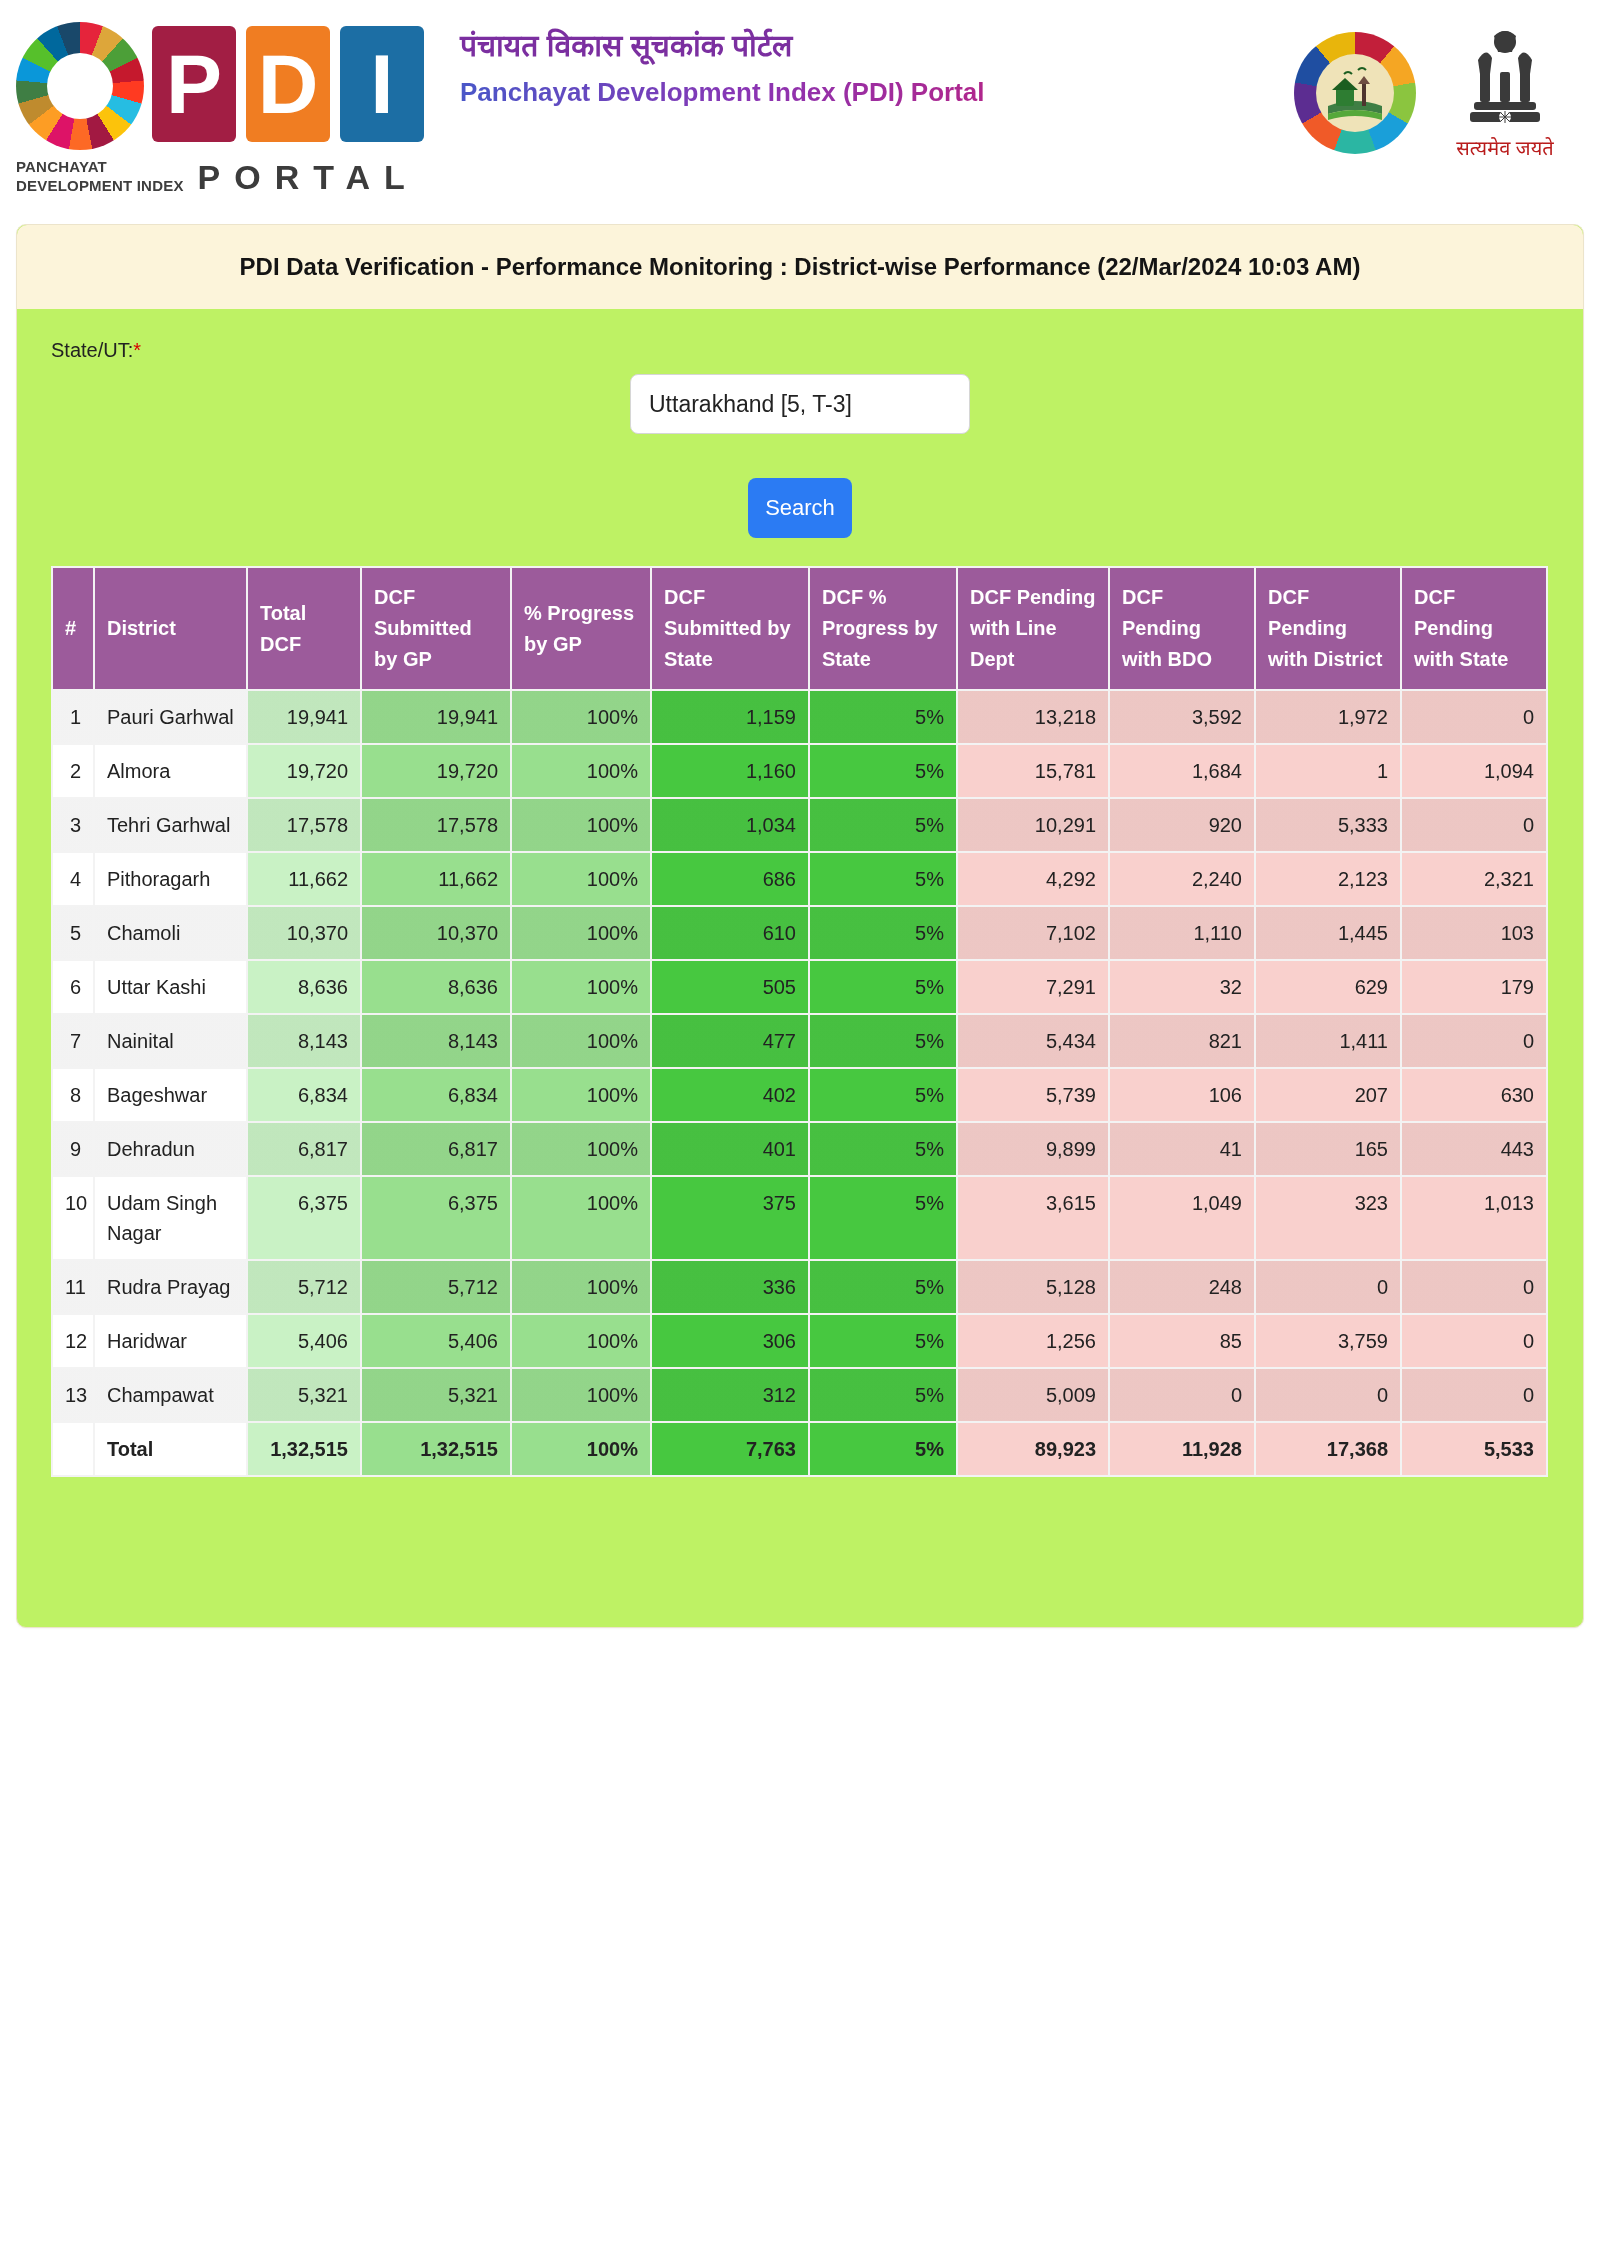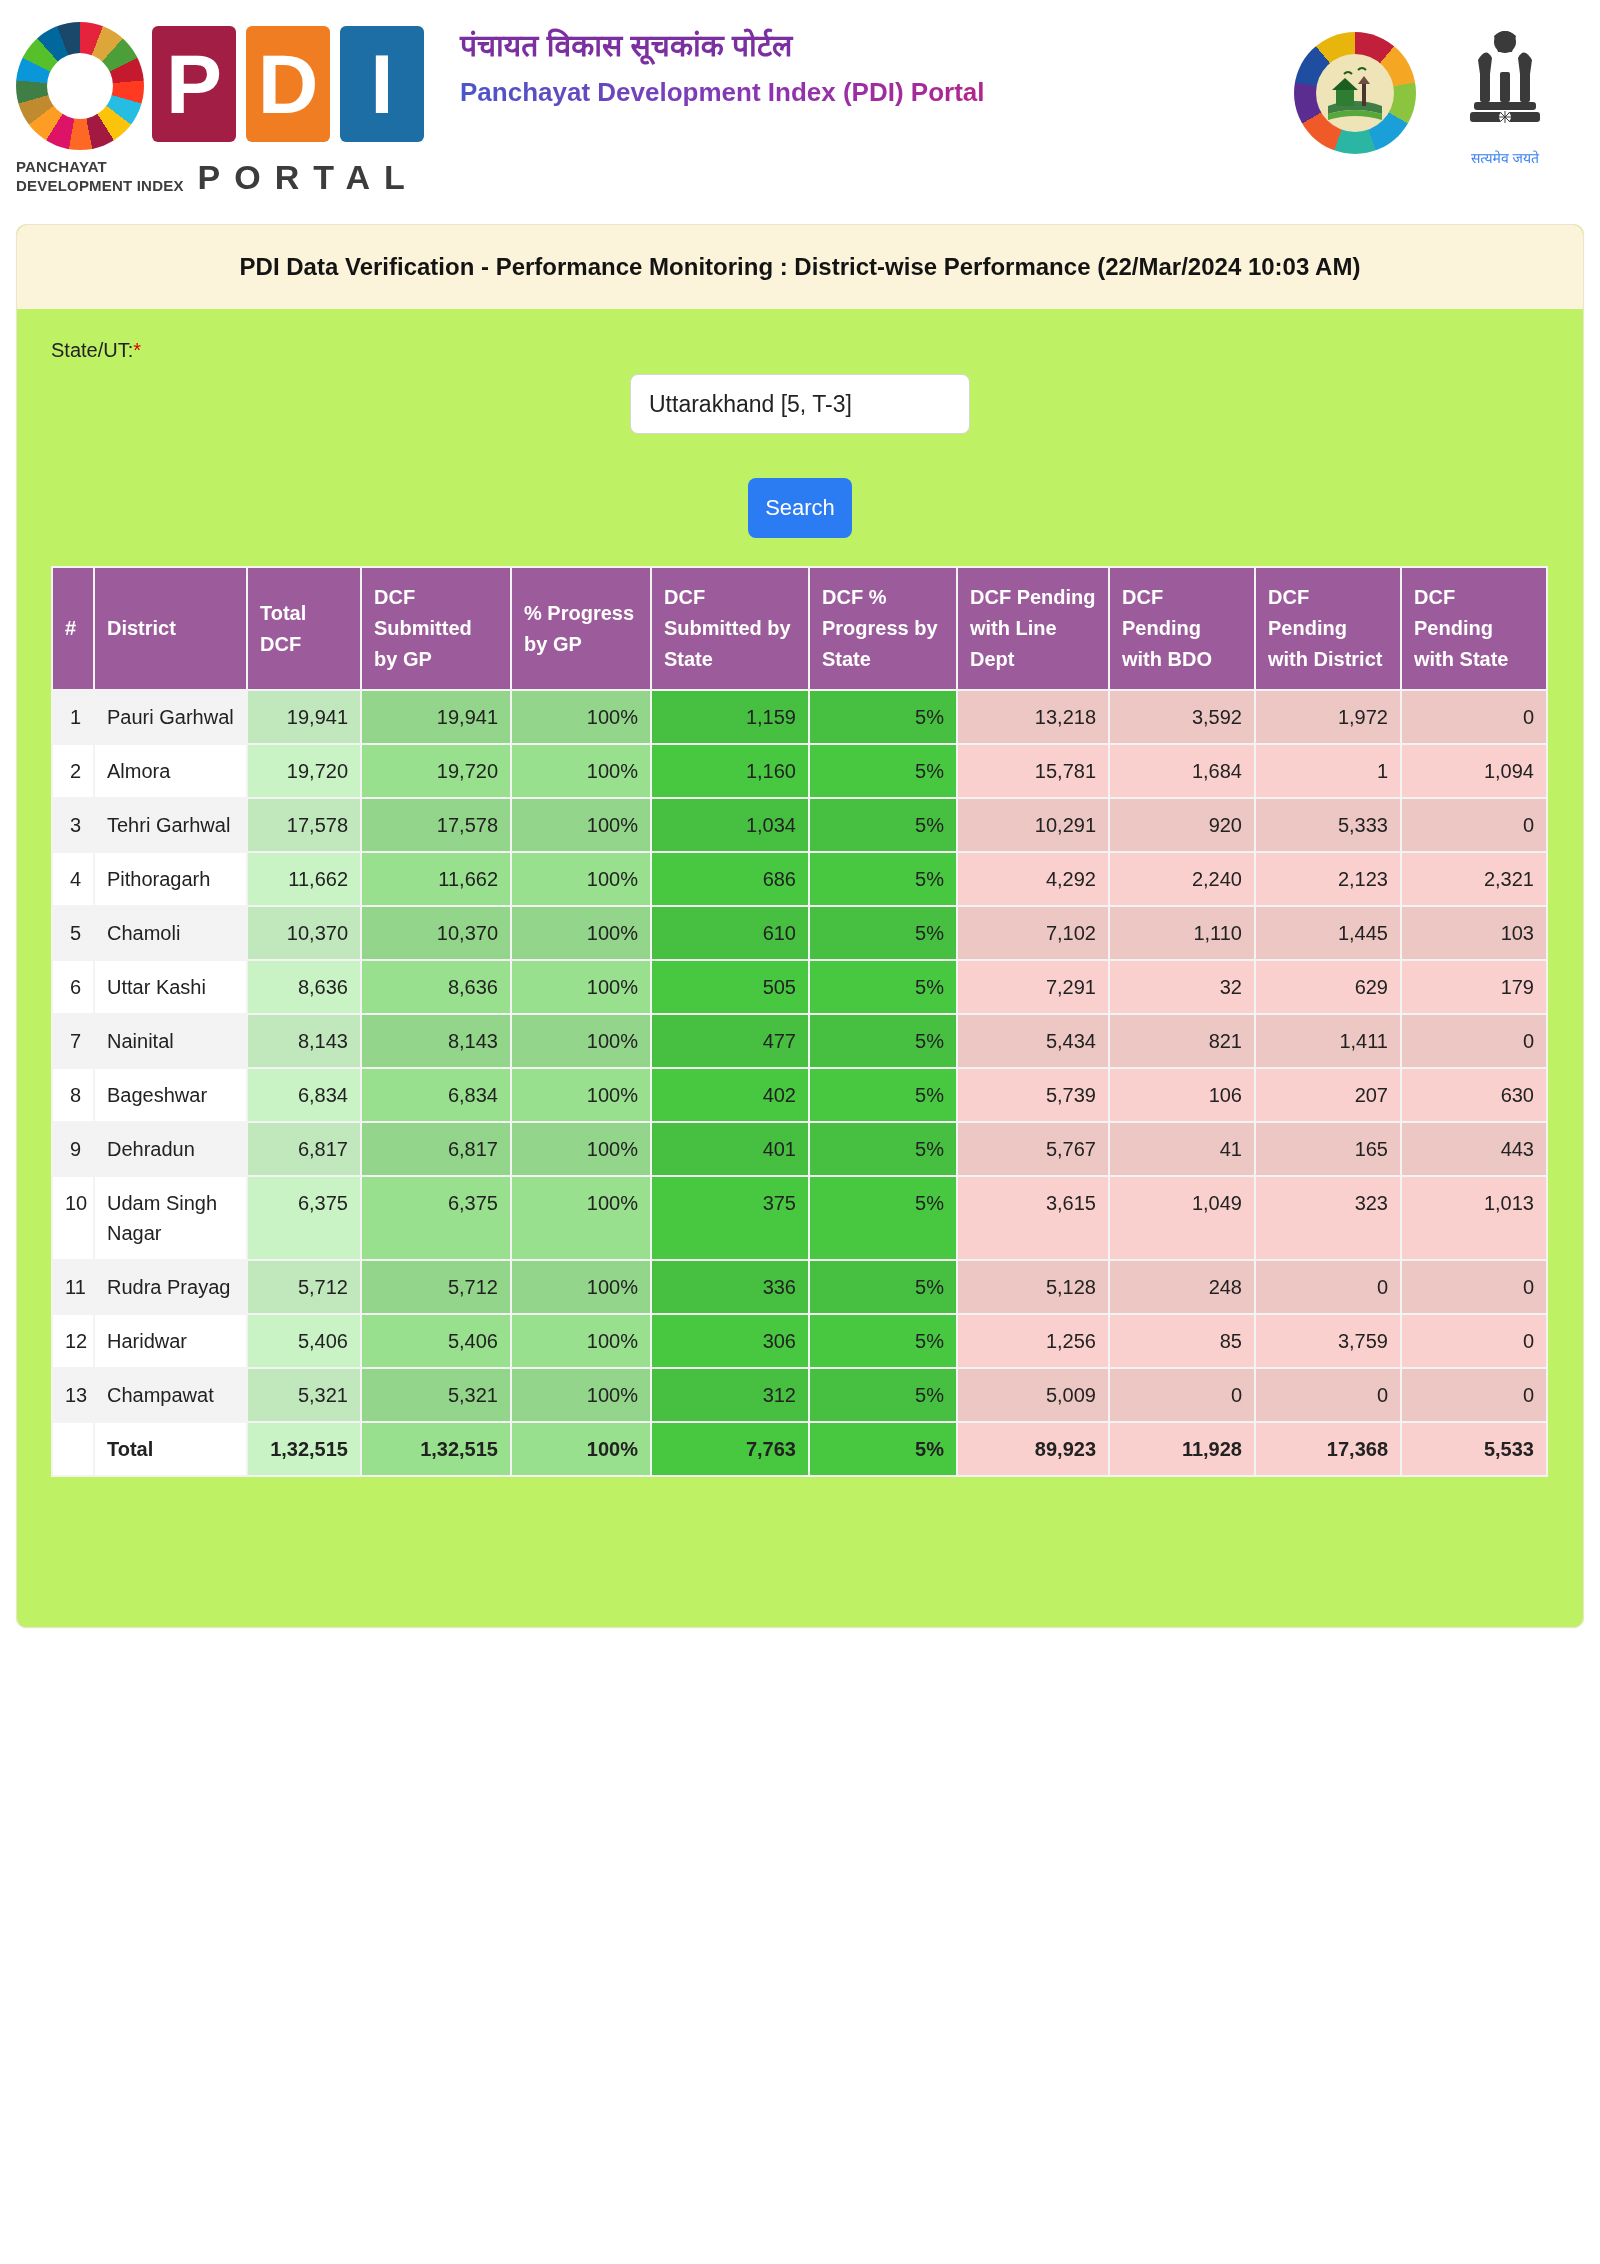--- a/index.html
+++ b/index.html
@@ -29,21 +29,21 @@
   .title-hindi { font-size:30px; font-weight:700; color:#7b2fa0; }
   .title-english { margin-top:12px; font-size:26px; font-weight:700;
     background: linear-gradient(90deg,#4a57c8 0%,#8a35b4 55%,#b0268c 100%);
     -webkit-background-clip:text; background-clip:text; color:transparent; }
   .gov-logos { display:flex; align-items:flex-start; gap:34px; padding-top:10px; }
   .mopr-logo { width:122px; height:122px; border-radius:50%; position:relative; margin-top:6px;
     background: conic-gradient(#c21f3a 0 40deg,#f5a623 40deg 80deg,#8bc53f 80deg 120deg,#1a9fd9 120deg 160deg,#2bb6a3 160deg 200deg,#f05a28 200deg 240deg,#5c2d91 240deg 280deg,#1f4ea1 280deg 320deg,#e8b50c 320deg 360deg); }
   .mopr-logo::after { content:""; position:absolute; inset:18%; border-radius:50%; background:#efe3b8; }
   .mopr-center { position:absolute; inset:18%; z-index:2; display:flex; align-items:center; justify-content:center; }
   .emblem-wrap { display:flex; flex-direction:column; align-items:center; width:110px; }
-  .emblem-caption { font-size:14px; color:#3b82f6; margin-top:16px; }
+  .emblem-caption { font-size:20px; color:#b91c1c; margin-top:2px; }
 
   
   .panel { margin: 34px 16px 0; border:1px solid #ece4cb; border-radius:10px; background:#bef264;
     box-shadow: 0 1px 2px rgba(0,0,0,0.04); }
   .panel-header { background:#fcf4da; border-radius:10px 10px 0 0; padding:28px 20px; text-align:center; }
   .panel-title { font-size:24px; font-weight:700; color:#141414; }
   .panel-body { padding: 30px 34px 150px; }
 
   .filter-label { font-size:20px; color:#222; }
   .required-mark { color:#d90000; }
@@ -287,21 +287,21 @@
             <td class="c-p t-right">630</td>
           </tr>
           <tr>
             <td class="c-plain t-right">9</td>
             <td class="c-plain t-left">Dehradun</td>
             <td class="c-g1 t-right">6,817</td>
             <td class="c-g2 t-right">6,817</td>
             <td class="c-g2 t-right">100%</td>
             <td class="c-g3 t-right">401</td>
             <td class="c-g3 t-right">5%</td>
-            <td class="c-p t-right">5,767</td>
+            <td class="c-p t-right">9,899</td>
             <td class="c-p t-right">41</td>
             <td class="c-p t-right">165</td>
             <td class="c-p t-right">443</td>
           </tr>
           <tr>
             <td class="c-plain t-right">10</td>
             <td class="c-plain t-left">Udam Singh Nagar</td>
             <td class="c-g1 t-right">6,375</td>
             <td class="c-g2 t-right">6,375</td>
             <td class="c-g2 t-right">100%</td>

